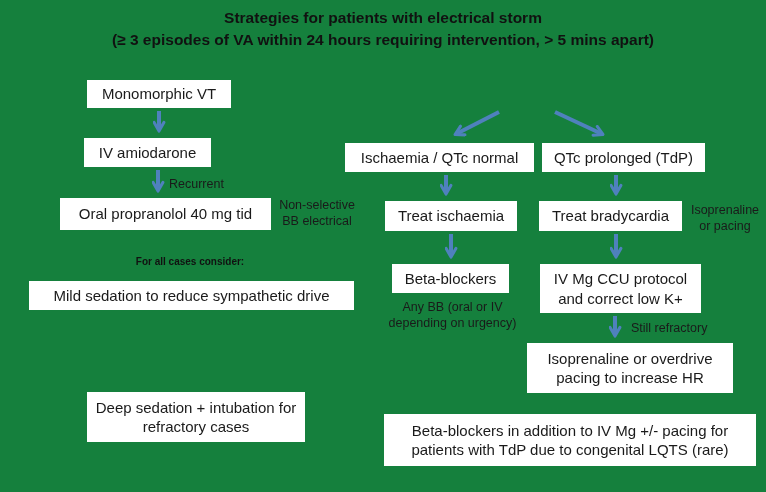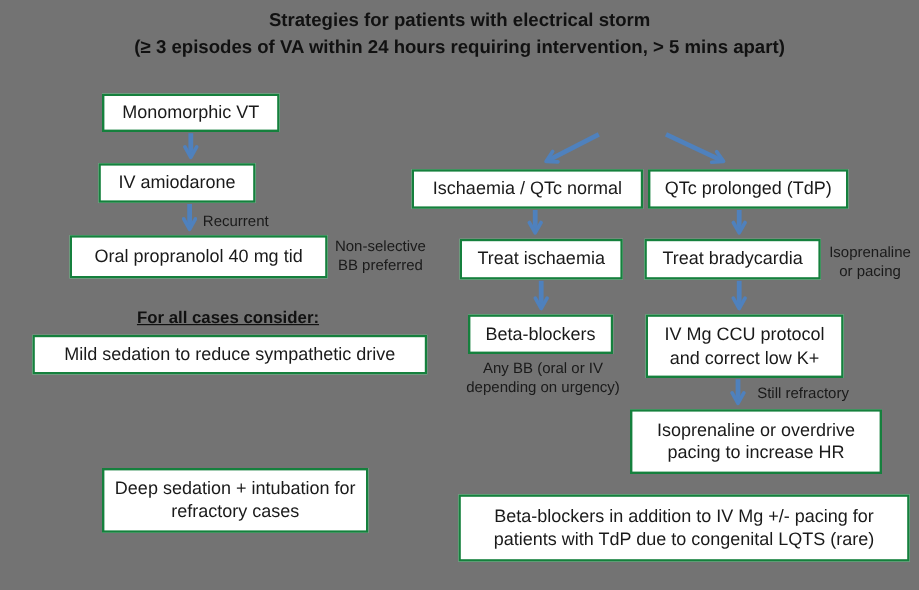--- a/index.html
+++ b/index.html
@@ -4,21 +4,21 @@
 <style>
   html, body { margin: 0; padding: 0; }
   body {
     font-family: "Liberation Sans", sans-serif;
     background: #ffffff;
   }
   #canvas {
     position: relative;
     width: 766px;
     height: 492px;
-    background: #737373;
+    background: #15803d;
     overflow: hidden;
     color: #1a1a1a;
   }
   .title-block {
     position: absolute;
     top: 7px;
     left: 0;
     width: 766px;
     text-align: center;
     font-weight: 700;
@@ -43,25 +43,24 @@
   .note {
     position: absolute;
     font-size: 12.5px;
     line-height: 16px;
     color: #1a1a1a;
     text-align: center;
   }
   .note.left-align { text-align: left; }
   .section-heading {
     position: absolute;
-    font-size: 14px;
+    font-size: 10px;
     font-weight: 700;
     text-align: center;
     color: #111111;
-    text-decoration: underline;
   }
   svg.arrows {
     position: absolute;
     top: 0; left: 0;
     width: 766px;
     height: 492px;
     pointer-events: none;
   }
   svg.arrows line {
     stroke: #4f81bd;
@@ -117,21 +116,21 @@
     <line x1="616" y1="175" x2="616" y2="193" marker-end="url(#ah)"></line>
     <line x1="451" y1="234" x2="451" y2="256" marker-end="url(#ah)"></line>
     <line x1="616" y1="234" x2="616" y2="256" marker-end="url(#ah)"></line>
     <line x1="615" y1="316" x2="615" y2="335" marker-end="url(#ah)"></line>
   </svg>
 
   <div class="box" id="box-monomorphic">Monomorphic VT</div>
   <div class="box" id="box-amiodarone">IV amiodarone</div>
   <div class="note left-align" id="note-recurrent">Recurrent</div>
   <div class="box" id="box-propranolol">Oral propranolol 40 mg tid</div>
-  <div class="note" id="note-bb-preferred">Non-selective BB preferred</div>
+  <div class="note" id="note-bb-preferred">Non-selective BB electrical</div>
 
   <div class="section-heading" id="heading-all-cases">For all cases consider:</div>
   <div class="box" id="box-mild-sedation">Mild sedation to reduce sympathetic drive</div>
   <div class="box" id="box-deep-sedation">Deep sedation + intubation for refractory cases</div>
 
   <div class="box" id="box-ischaemia-qtc">Ischaemia / QTc normal</div>
   <div class="box" id="box-qtc-prolonged">QTc prolonged (TdP)</div>
   <div class="box" id="box-treat-ischaemia">Treat ischaemia</div>
   <div class="box" id="box-treat-bradycardia">Treat bradycardia</div>
   <div class="note" id="note-isoprenaline">Isoprenaline or pacing</div>

